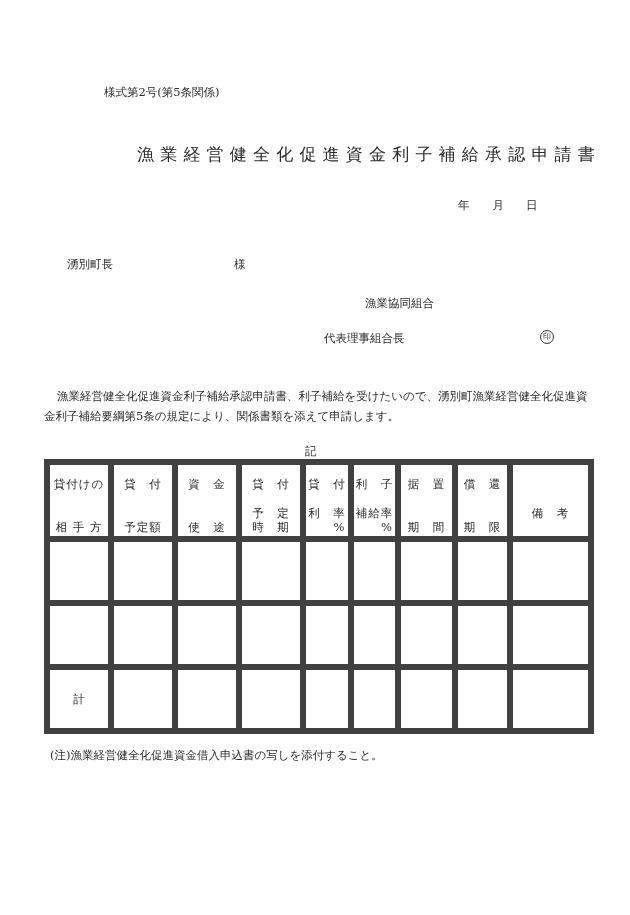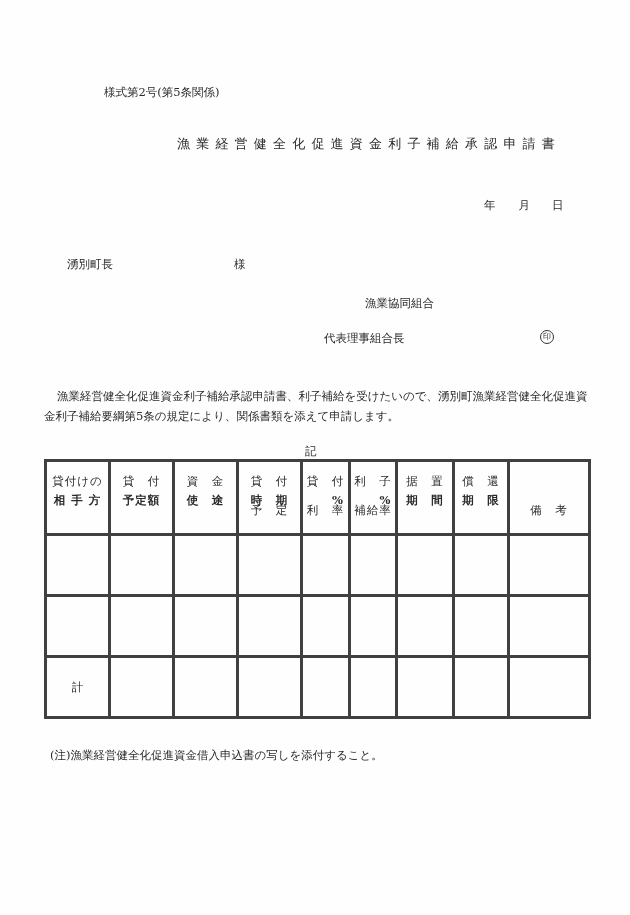--- a/index.html
+++ b/index.html
@@ -3,41 +3,41 @@
   <meta charset="utf-8">
   <style>
     html, body { margin: 0; padding: 0; background: #fefefe; }
     body {
       width: 630px; height: 915px; position: relative; overflow: hidden;
       font-family: "DejaVu Serif", "Liberation Serif", serif;
       color: #2a2a2a; font-size: 11.5px;
     }
     .abs { position: absolute; white-space: nowrap; }
     #form-number { left: 56px; top: 85px; margin-left: 48px; }
-    #doc-title { left: 137px; top: 135px; letter-spacing: 6.2px; font-size: 13px; margin-left: 40px; }
-    #date-line { left: 484px; top: 198px; }
+    #doc-title { left: 137px; top: 143px; letter-spacing: 6.2px; font-size: 17px; }
+    #date-line { left: 458px; top: 198px; }
     #date-line span { display: inline-block; }
     #addressee { left: 67px; top: 257px; }
     #addressee .honor { position: absolute; left: 167px; top: 0; }
     #org-name { left: 365px; top: 296px; }
     #rep-title { left: 324px; top: 331px; }
     #seal { left: 540px; top: 330px; width: 12px; height: 12px; border: 1px solid #333; border-radius: 50%;
             font-size: 8px; line-height: 12px; text-align: center; }
     #body-text { left: 44px; top: 386px; width: 545px; white-space: normal; line-height: 20px; text-indent: 13px; }
     #ki-label { left: 305px; top: 444px; }
     table#loan-table {
       position: absolute; left: 44px; top: 459px; border-collapse: collapse;
       table-layout: fixed; width: 544px;
     }
-    #loan-table td { border: 3px solid #404040; padding: 0; vertical-align: top; font-size: 11.5px; }
+    #loan-table td { border: 6px solid #404040; padding: 0; vertical-align: top; font-size: 11.5px; }
     #loan-table tr.head td { height: 71px; }
     #loan-table tr.row td { height: 58px; }
     .hcell { position: relative; height: 71px; }
     .hcell .l { position: absolute; left: 0; right: 0; text-align: center; letter-spacing: 1px; }
-    .l1 { top: 12px; } .l2 { top: 29px; margin-top: 12px; } .l3 { top: 31px; font-weight: bold; }
+    .l1 { top: 12px; } .l2 { top: 29px; margin-top: 12px; } .l3 { top: 55px; }
     .unit { display: block; text-align: right; padding-right: 6px; padding-top: 9px; }
     .unit.left { text-align: left; padding-left: 6px; }
     .total-cell { vertical-align: middle !important; text-align: center; }
     #note { left: 50px; top: 748px; }
   </style>
 </head>
 <body>
 
 <div class="abs" id="form-number">様式第2号(第5条関係)</div>
 <div class="abs" id="doc-title">漁業経営健全化促進資金利子補給承認申請書</div>

